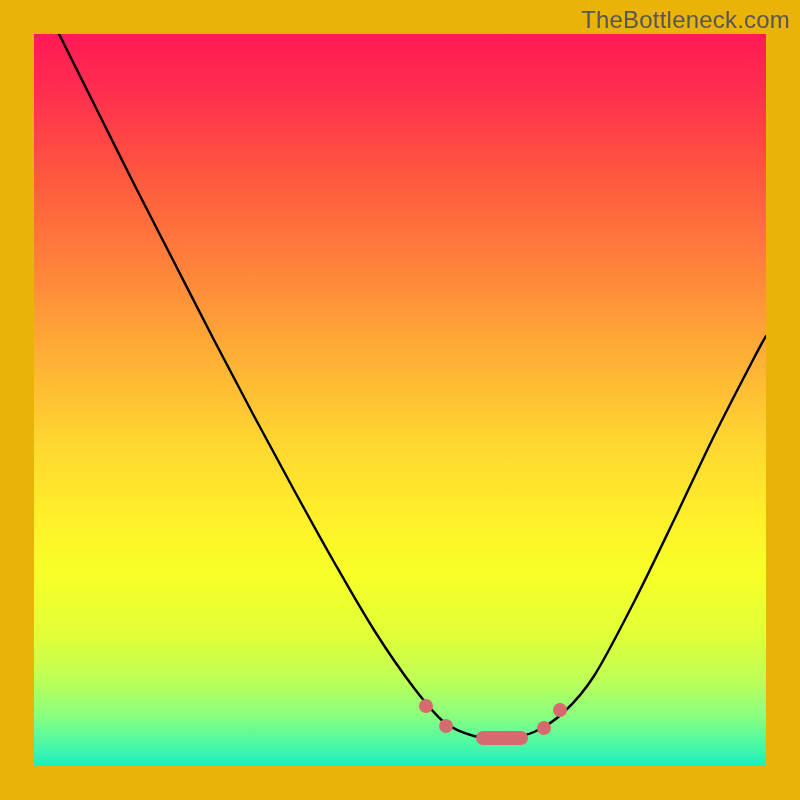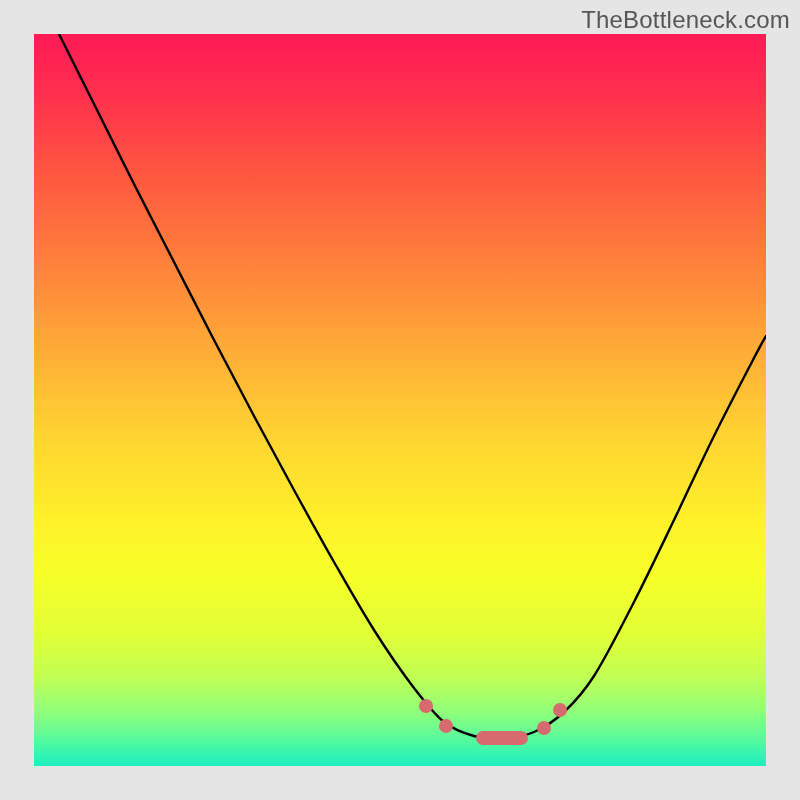--- a/index.html
+++ b/index.html
@@ -7,21 +7,21 @@
     padding: 0;
     width: 800px;
     height: 800px;
     background: #000;
     overflow: hidden;
     font-family: -apple-system, BlinkMacSystemFont, "Segoe UI", Arial, sans-serif;
   }
   .frame {
     position: absolute;
     inset: 0;
-    background: #e5e5e5;
+    background: #eab308;
   }
   .plot {
     position: absolute;
     left: 34px;
     top: 34px;
     width: 732px;
     height: 732px;
     overflow: hidden;
   }
   .gradient {

